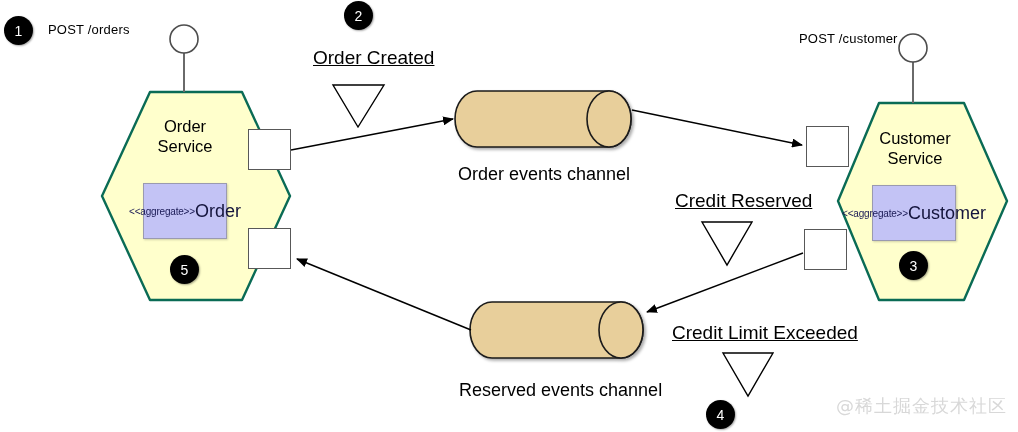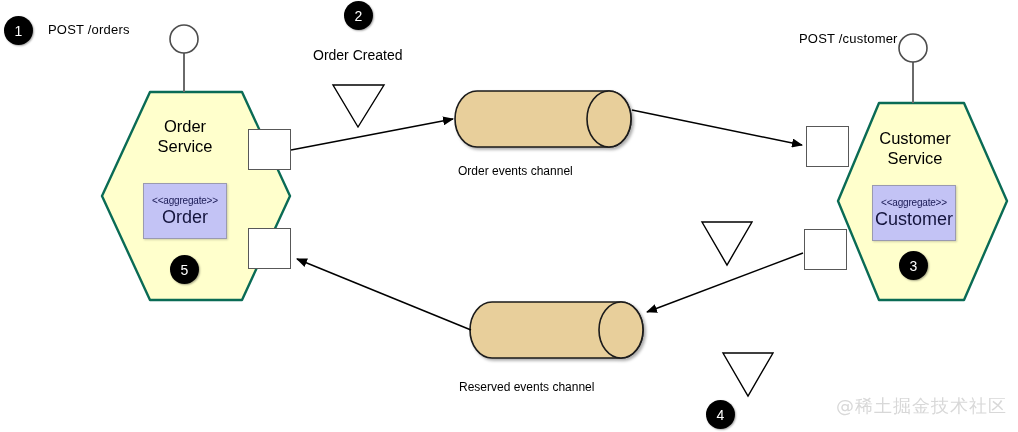--- a/index.html
+++ b/index.html
@@ -28,24 +28,25 @@
     position: absolute;
     color: #000000;
     white-space: nowrap;
     font-family: "Liberation Sans", sans-serif;
   }
   .label-endpoint {
     font-size: 13px;
     letter-spacing: 0.2px;
   }
   .label-event {
-    font-size: 14px;
+    font-size: 19px;
+    text-decoration: underline;
   }
   .label-channel {
-    font-size: 12px;
+    font-size: 18px;
     text-align: right;
   }
   .svc-name {
     font-size: 16.5px;
     text-align: center;
     line-height: 20px;
   }
   .agg-stereo {
     font-size: 10px;
     color: #1a1a55;
@@ -78,21 +79,21 @@
     letter-spacing: 1px;
     font-family: "DejaVu Sans", sans-serif;
     white-space: nowrap;
   }
   .agg-box {
     position: absolute;
     background: #c3c3f5;
     border: 1px solid #9a9ab0;
     box-sizing: border-box;
     display: flex;
-    flex-direction: column;
+    flex-direction: row;
     align-items: center;
     justify-content: center;
     box-shadow: 1px 1px 2px rgba(0,0,0,0.18);
   }
   .port {
     position: absolute;
     background: #ffffff;
     border: 1px solid #585858;
     box-sizing: border-box;
   }
@@ -203,21 +204,23 @@
   <div class="port" style="left:806px; top:126px; width:43px; height:41px;"></div>
   <div class="port" style="left:804px; top:229px; width:43px; height:41px;"></div>
 
   <div class="txt label-endpoint" style="left:763px; top:31px;margin-left:36px;">POST /customer</div>
 
   <div class="badge" style="left:344px; top:1px; width:29px; height:29px;">
     <span>2</span>
   </div>
   <div class="txt label-event" style="left:313px; top:47px;">Order Created</div>
 
-
+  <div class="txt label-event" style="left:675px; top:190px;">Credit Reserved</div>
+
+  <div class="txt label-event" style="left:672px; top:322px;">Credit Limit Exceeded</div>
   <div class="badge" style="left:706px; top:400px; width:29px; height:29px;">
     <span>4</span>
   </div>
 
   <div class="txt label-channel" style="left:458px; top:164px;">Order events channel</div>
   <div class="txt label-channel" style="left:459px; top:380px;">Reserved events channel</div>
 
   <div class="watermark" style="left:836px; top:394px;">@稀土掘金技术社区</div>
 
 </div>

